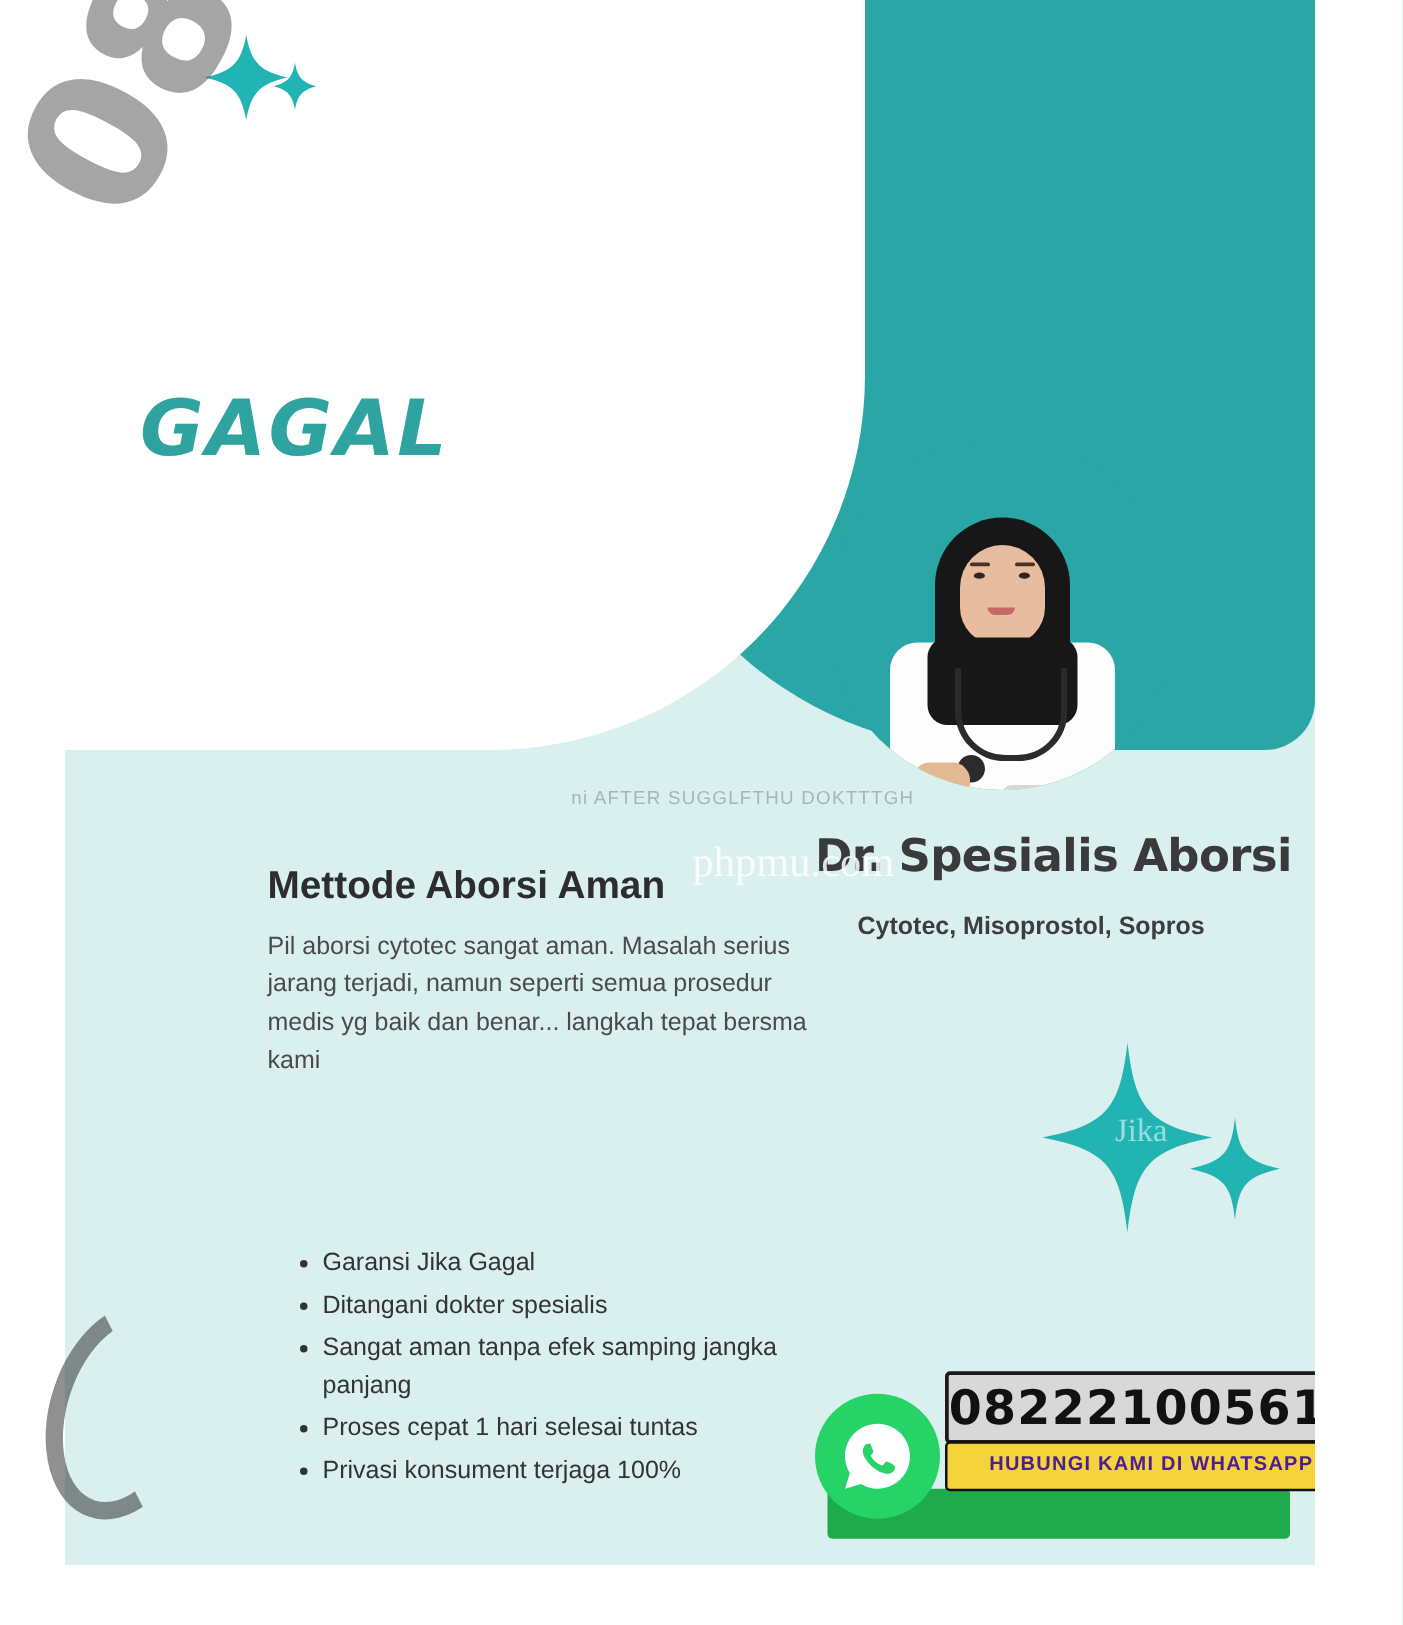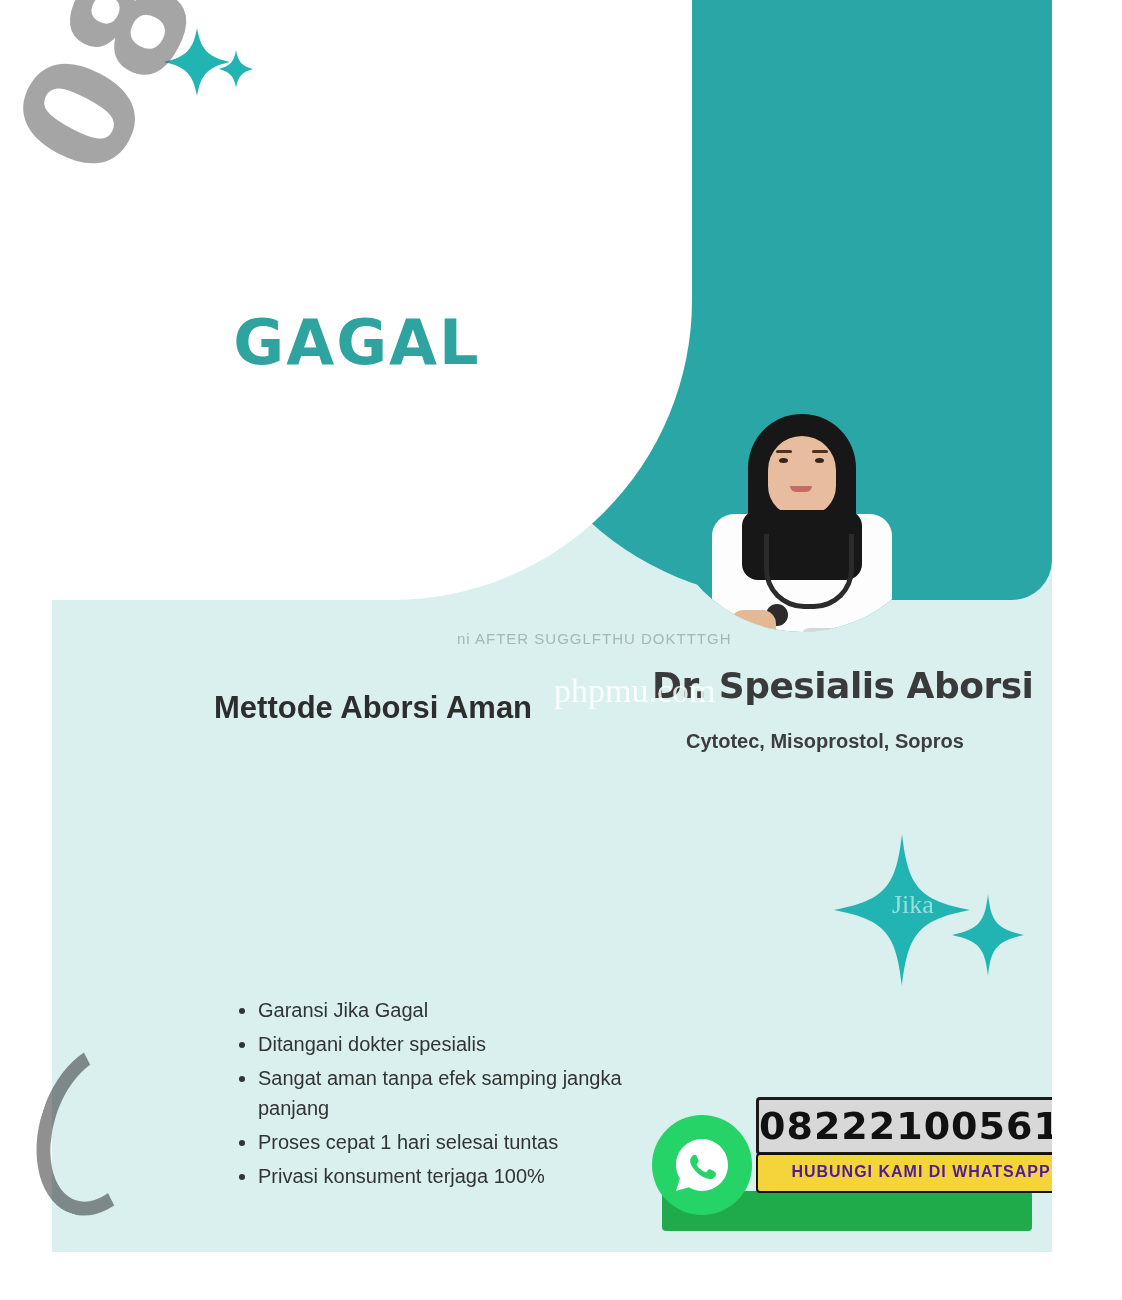--- a/index.html
+++ b/index.html
@@ -115,21 +115,21 @@
   
   .headline{
     position:absolute;left:60px;top:310px;width:580px;z-index:7;
     font-family:"DejaVu Sans", sans-serif;
     font-weight:bold;
     color:#2fa3a0;
     font-size:62px;
     line-height:1.05;
     letter-spacing:2px;
   }
-  .headline .l2{display:block;text-align:center;padding-right:90px;}
+  .headline .l2{display:block;padding-right:90px;font-style:italic;}
 
   
   .doc-circle{
     position:absolute;left:610px;top:352px;width:280px;height:280px;
     border-radius:50%;
     background:#2aa6a6;
     overflow:hidden;z-index:8;
   }
   .doc-body{
     position:absolute;left:50%;top:62px;transform:translateX(-50%);
@@ -343,20 +343,21 @@
       <div class="doc-mouth"></div>
       <div class="doc-scarf"></div>
       <div class="doc-steth"></div>
       <div class="doc-steth-head"></div>
       <div class="doc-hand"></div>
       <div class="doc-ring"></div>
     </div>
   </div>
 
   <div class="sec h-left">Mettode Aborsi Aman</div>
+  <div class="sec p-left">Pil aborsi cytotec sangat aman. Masalah serius jarang terjadi, namun seperti semua prosedur medis yg baik dan benar... langkah tepat bersma kami</div>
 
   <div class="sec h-right">Dr. Spesialis Aborsi</div>
   <div class="sec p-right">Cytotec, Misoprostol, Sopros</div>
 
   <div class="sec ul-serv">
     <ul>
       <li>Garansi Jika Gagal</li>
       <li>Ditangani dokter spesialis</li>
       <li>Sangat aman tanpa efek samping jangka panjang</li>
       <li>Proses cepat 1 hari selesai tuntas</li>

